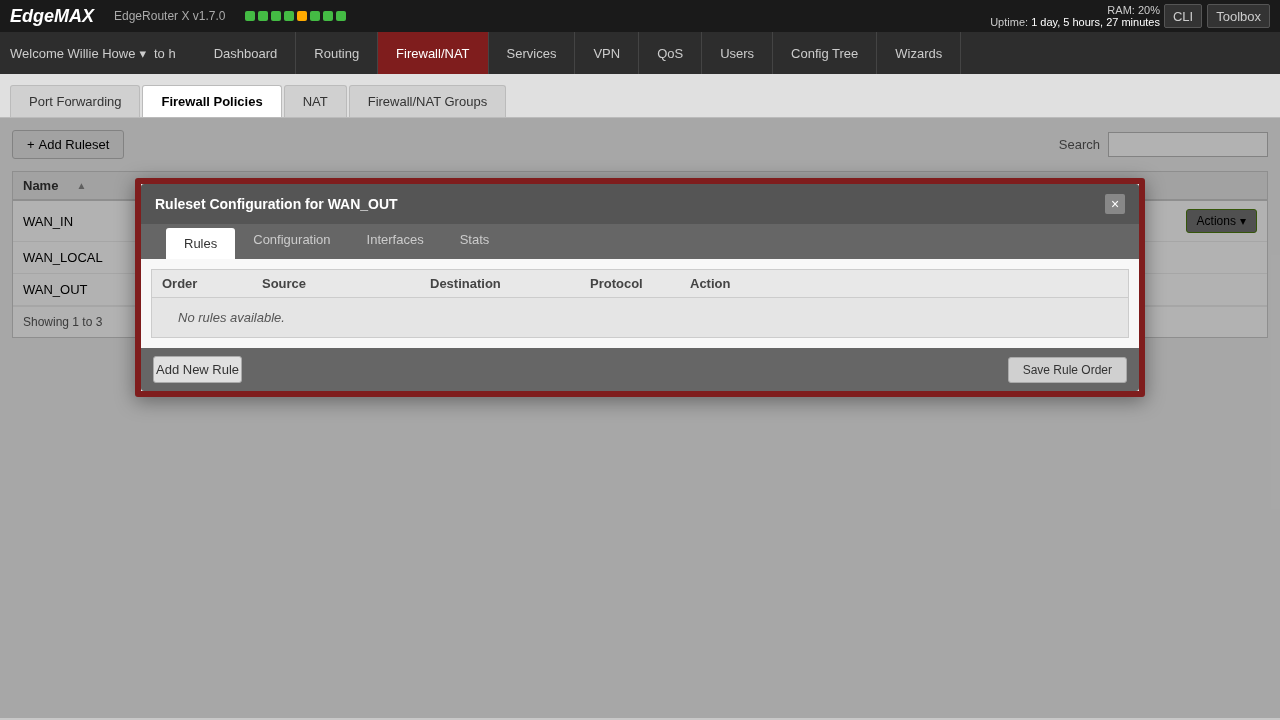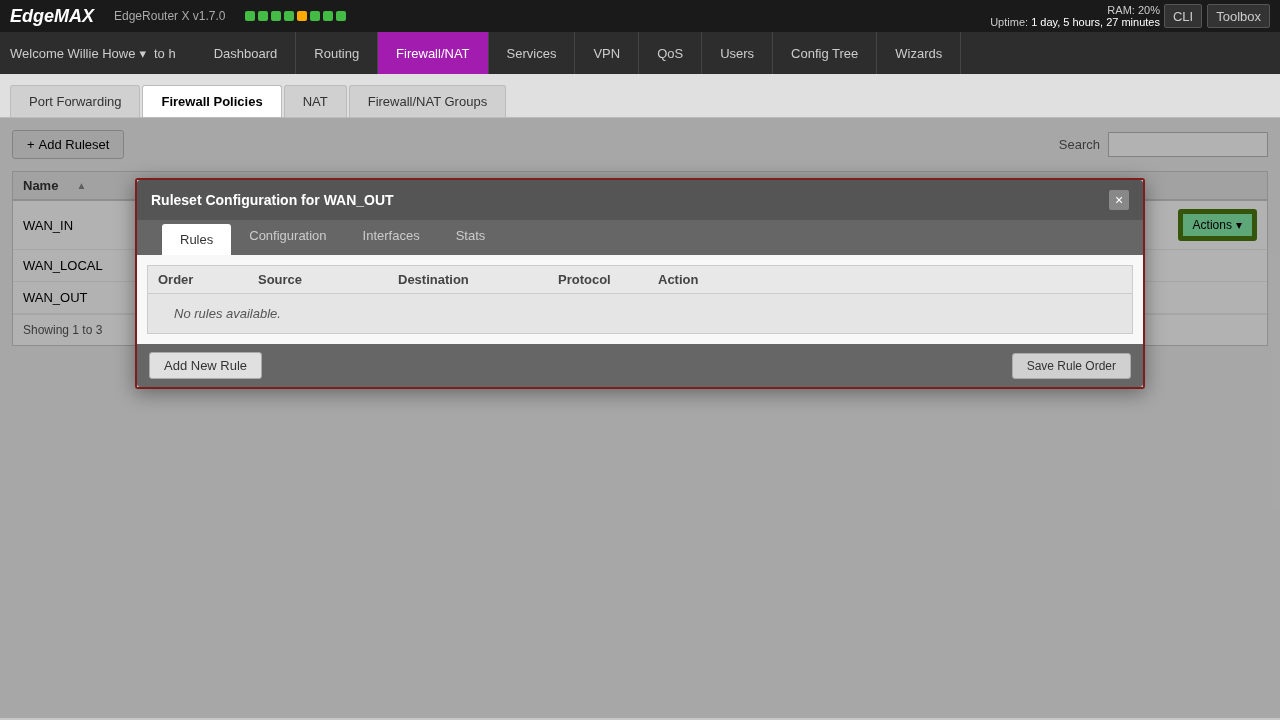--- a/index.html
+++ b/index.html
@@ -49,21 +49,21 @@
     .nav-tab {
       color: #ccc;
       padding: 0 18px;
       display: flex;
       align-items: center;
       cursor: pointer;
       font-size: 13px;
       border-right: 1px solid #444;
       text-decoration: none;
     }
-    .nav-tab.active { background: #a21caf; color: #fff; }
+    .nav-tab.active { background: #7f1d1d; color: #fff; }
 
     
     .sub-tabs-bar {
       background: #e0e0e0;
       height: 44px;
       display: flex;
       align-items: flex-end;
       padding: 0 10px;
       border-bottom: 1px solid #bbb;
     }
@@ -153,22 +153,22 @@
       display: flex;
       padding: 8px 10px;
       border-bottom: 1px solid #eee;
       align-items: center;
     }
     .table-row .col-name { width: 220px; }
     .table-row .col-interfaces { width: 260px; }
     .table-row .col-rules { width: 270px; }
     .table-row .col-action-default { flex: 1; }
     .actions-btn {
-      background: #86efac;
-      border: 5px solid #4d7c0f;
+      background: #737373;
+      border: 1px solid #4d7c0f;
       padding: 4px 10px;
       font-size: 12px;
       cursor: pointer;
       border-radius: 3px;
       display: flex; align-items: center; gap: 4px;
       margin-left: auto;
     }
 
     .showing-text { padding: 8px 10px; color: #555; font-size: 12px; background: #fff; border-top: 1px solid #eee; }
 
@@ -177,21 +177,21 @@
       position: absolute;
       top: 0; left: 0; right: 0; bottom: 0;
       background: rgba(0,0,0,0.3);
       display: flex;
       align-items: flex-start;
       justify-content: center;
       padding-top: 60px;
     }
     .modal {
       background: #fff;
-      border: 2px solid #7f1d1d;
+      border: 6px solid #7f1d1d;
       width: 1010px;
       border-radius: 3px;
       box-shadow: 0 4px 20px rgba(0,0,0,0.4);
     }
     .modal-header {
       background: #555;
       color: #fff;
       padding: 10px 14px;
       display: flex;
       justify-content: space-between;
@@ -240,21 +240,21 @@
       background: #e8e8e8;
       border: 1px solid #ccc;
       padding: 6px 10px;
       font-weight: bold;
       color: #444;
       font-size: 13px;
     }
     .rcol-order { width: 100px; }
     .rcol-desc { flex: 1; }
     .rcol-source { width: 140px; }
-    .rcol-dest { width: 160px; }
+    .rcol-dest { width: 160px; margin-left: 28px; }
     .rcol-proto { width: 100px; }
     .rcol-action { width: 100px; }
 
     .rules-no-data {
       background: #e5e5e5;
       border: 1px solid #ccc;
       border-top: none;
       padding: 12px 26px;
       color: #555;
       font-style: italic;
@@ -263,21 +263,21 @@
       background: #666;
       padding: 8px 12px;
       display: flex;
       justify-content: space-between;
       align-items: center;
       border-radius: 0 0 3px 3px;
     }
     .modal-btn {
       background: #e0e0e0;
       border: 1px solid #aaa;
-      padding: 5px 14px;
+      padding: 5px 2px;
       font-size: 13px;
       cursor: pointer;
       border-radius: 3px;
       color: #333;
     }
     .modal-btn-right {
       background: #d0d0d0;
       border: 1px solid #aaa;
       padding: 5px 14px;
       font-size: 12px;

